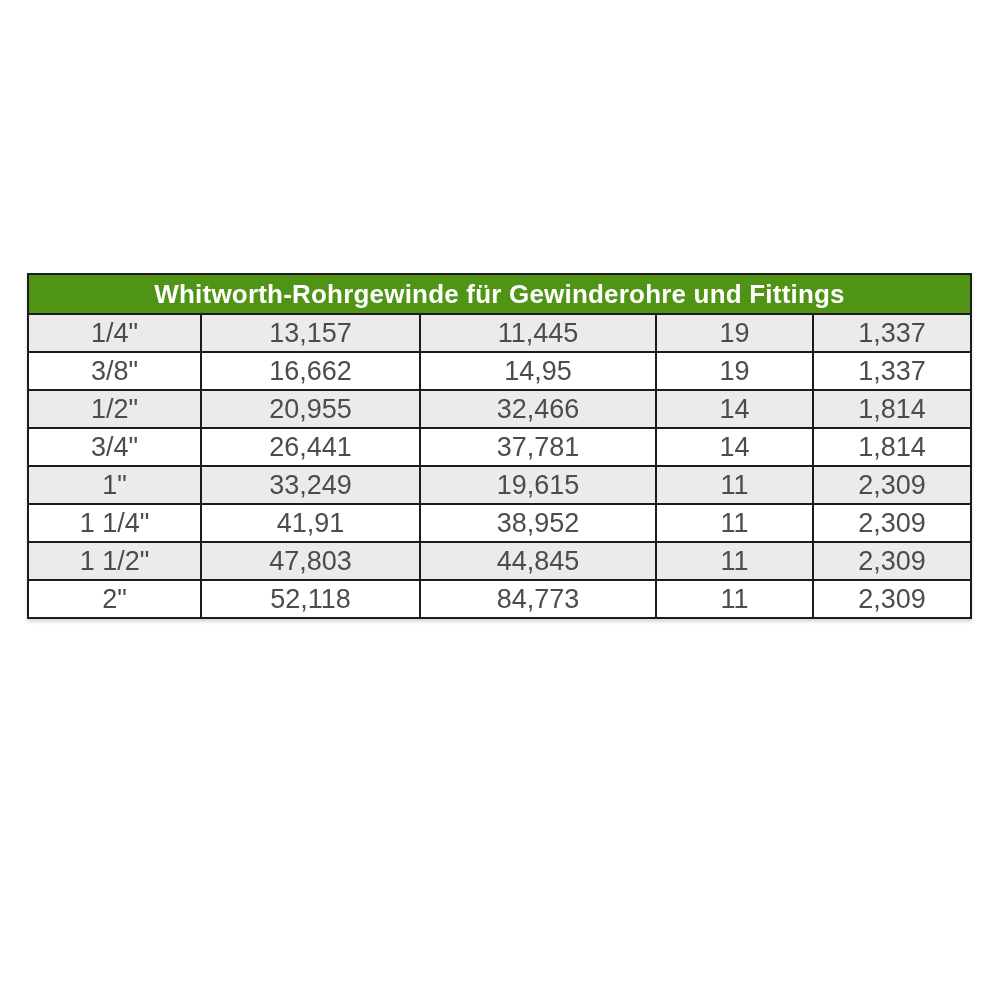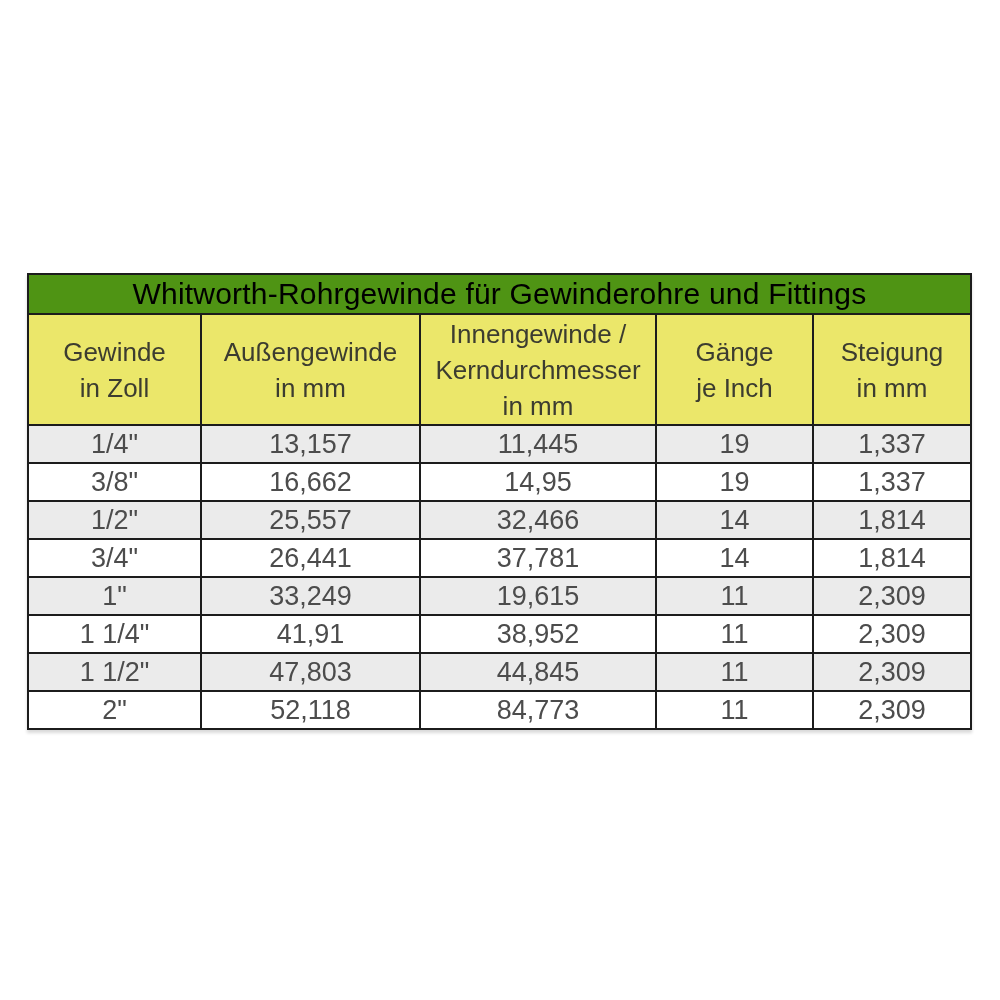--- a/index.html
+++ b/index.html
@@ -31,23 +31,23 @@
   table.spec-table th,
   table.spec-table td {
     border: 2px solid #1c1c1c;
     text-align: center;
     vertical-align: middle;
     padding: 0;
     overflow: hidden;
   }
   .title-row th {
     background: #4f9414;
-    color: #000000;
-    font-size: 30px;
-    font-weight: normal;
+    color: #ffffff;
+    font-size: 26px;
+    font-weight: bold;
     height: 38px;
     letter-spacing: 0.2px;
   }
   .head-row th {
     background: #ebe76a;
     color: #3c3c30;
     font-size: 26px;
     font-weight: normal;
     height: 109px;
     line-height: 36px;
@@ -72,52 +72,39 @@
         <col style="width:173px">
         <col style="width:219px">
         <col style="width:236px">
         <col style="width:157px">
         <col style="width:158px">
       </colgroup>
       <thead>
         <tr class="title-row">
           <th colspan="5">Whitworth-Rohrgewinde für Gewinderohre und Fittings</th>
         </tr>
-        <tr class="head-row">
-          <th>Gewinde
-in Zoll</th>
-          <th>Außengewinde
-in mm</th>
-          <th>Innengewinde /
-Kerndurchmesser
-in mm</th>
-          <th>Gänge
-je Inch</th>
-          <th>Steigung
-in mm</th>
-        </tr>
       </thead>
       <tbody class="data-rows">
         <tr class="row-alt">
           <td>1/4"</td>
           <td>13,157</td>
           <td>11,445</td>
           <td>19</td>
           <td>1,337</td>
         </tr>
         <tr class="row-base">
           <td>3/8"</td>
           <td>16,662</td>
           <td>14,95</td>
           <td>19</td>
           <td>1,337</td>
         </tr>
         <tr class="row-alt">
           <td>1/2"</td>
-          <td>25,557</td>
+          <td>20,955</td>
           <td>32,466</td>
           <td>14</td>
           <td>1,814</td>
         </tr>
         <tr class="row-base">
           <td>3/4"</td>
           <td>26,441</td>
           <td>37,781</td>
           <td>14</td>
           <td>1,814</td>

